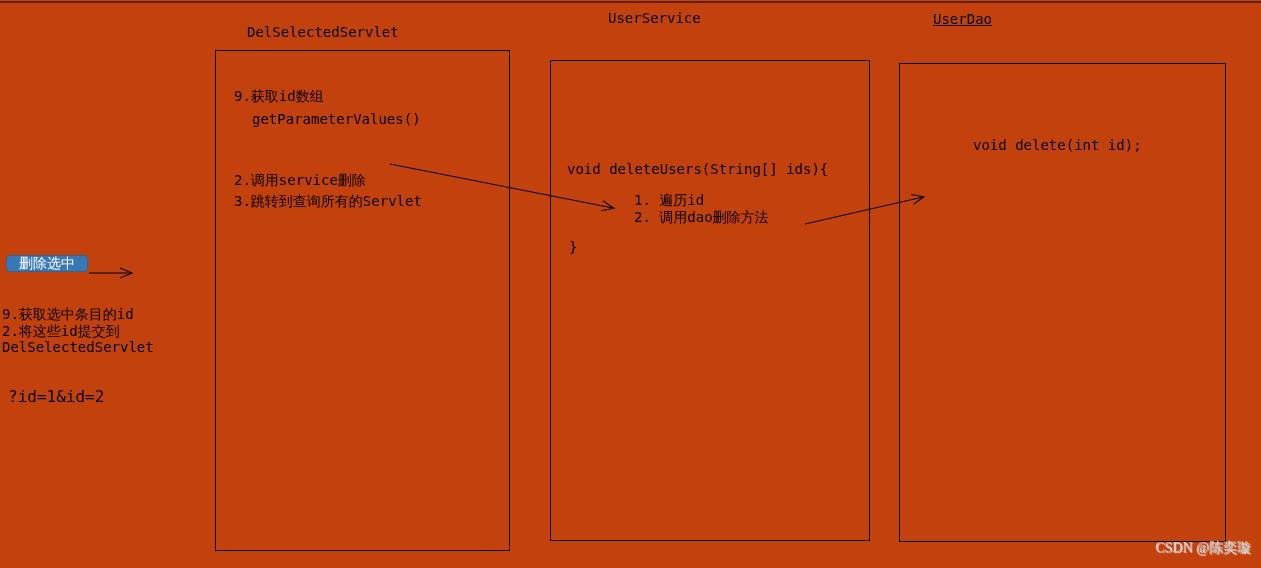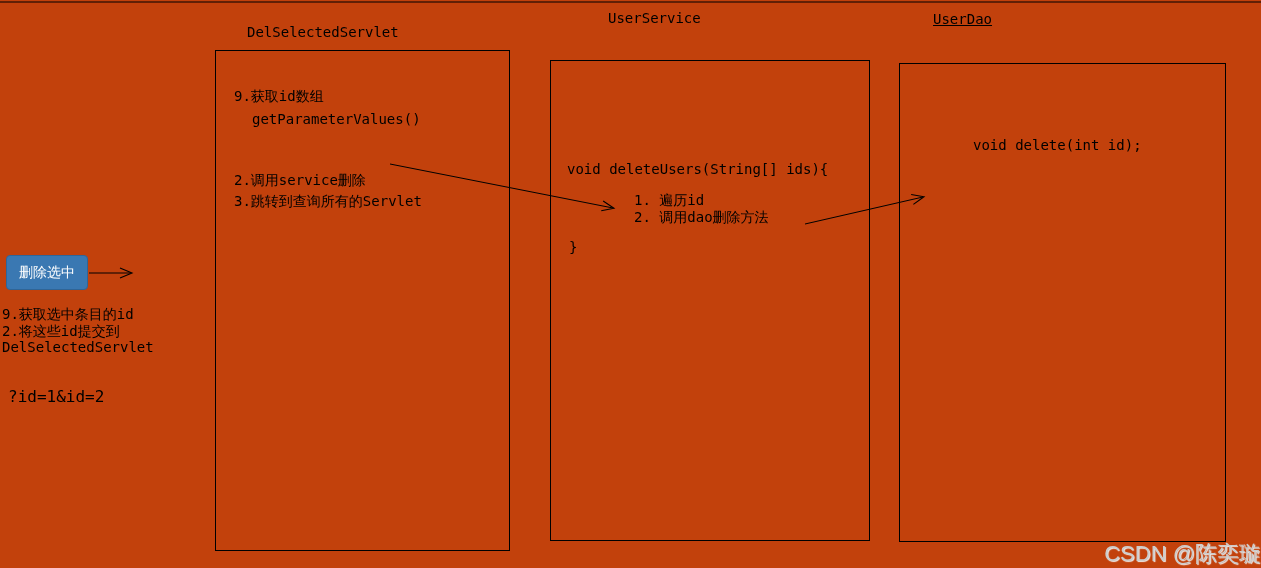--- a/index.html
+++ b/index.html
@@ -32,21 +32,21 @@
   }
   .code-line {
     position: absolute;
     font-size: 14px;
     line-height: 15px;
     white-space: nowrap;
   }
   .btn-delete {
     position: absolute;
     left: 6px; top: 255px;
-    width: 82px; height: 35px;
+    width: 82px; height: 17px;
     background: #3a78b2;
     border: 1px solid #2f6597;
     border-radius: 4px;
     color: #ffffff;
     font-size: 14px;
     display: flex;
     align-items: center;
     justify-content: center;
     cursor: pointer;
     font-family: Liberation Serif, serif;
@@ -60,25 +60,25 @@
     white-space: nowrap;
   }
   .query-string {
     position: absolute;
     left: 8px; top: 387px;
     font-size: 16px;
     white-space: nowrap;
   }
   .watermark {
     position: absolute;
-    right: 0; top: 539px;
-    font-size: 22px;
+    right: 10px; top: 539px;
+    font-size: 14px;
     color: #cccccc;
     text-shadow: 1px 1px 1px #efefef;
-    font-family: Liberation Sans, sans-serif;
+    font-family: Liberation Serif, serif;
     white-space: nowrap;
   }
 </style>
 </head>
 <body>
 
 <div class="canvas">
 
   <svg class="overlay" width="1261" height="568" viewBox="0 0 1261 568" xmlns="http://www.w3.org/2000/svg">
     <defs>

